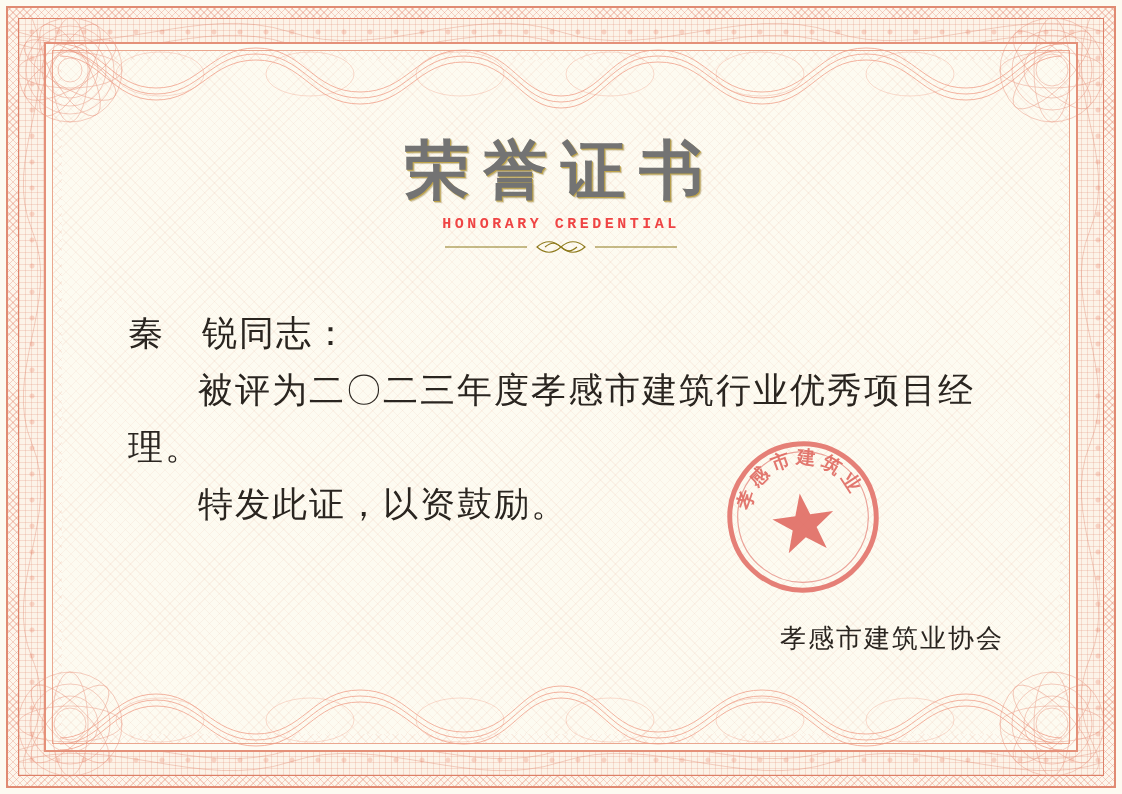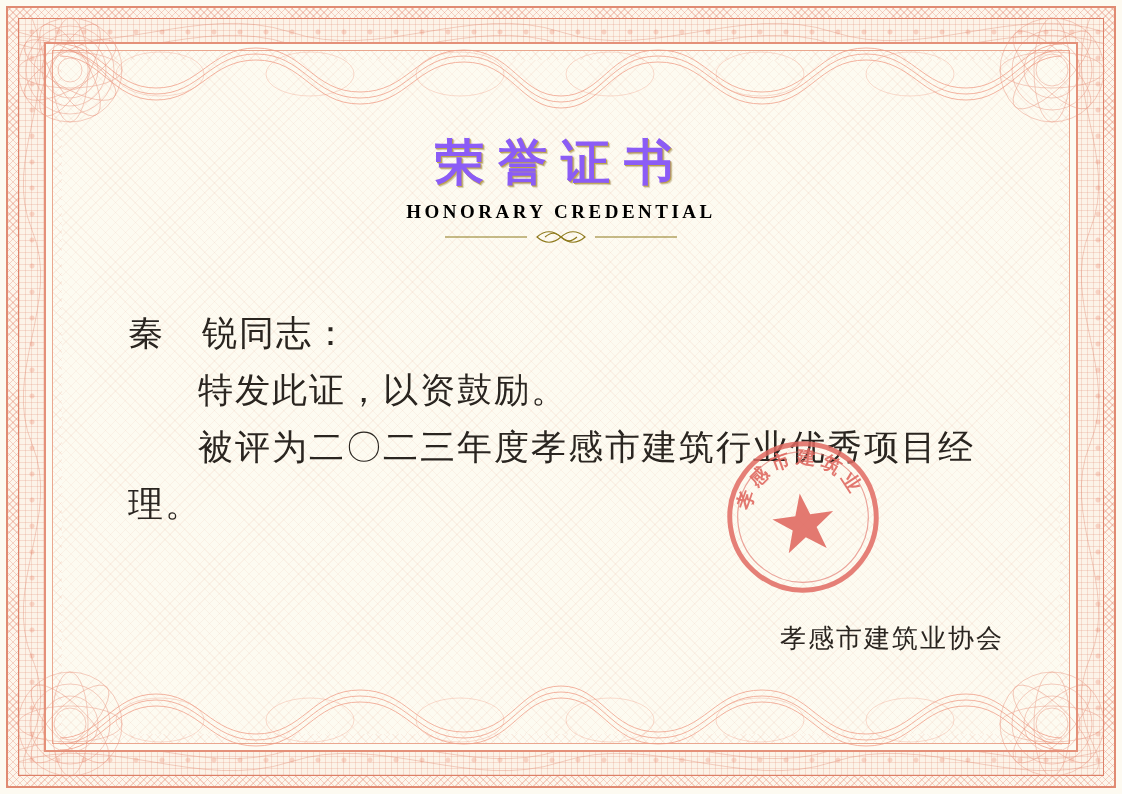--- a/index.html
+++ b/index.html
@@ -100,33 +100,33 @@
 
   .title-block {
     position: absolute;
     left: 0; right: 0;
     top: 78px;
     text-align: center;
   }
   .title-cn {
     font-family: "DejaVu Serif", "Liberation Serif", serif;
     font-weight: bold;
-    font-size: 49px;
+    font-size: 64px;
     letter-spacing: 14px;
-    color: #8b5cf6;
+    color: #737373;
     text-shadow: 1px 1px 0 #bda34a, 2px 2px 1px rgba(120,95,20,.35);
     line-height: 1;
   }
   .title-en {
     margin-top: 14px;
-    font-family: Liberation Serif, serif;
-    font-size: 19px;
+    font-family: Liberation Mono, monospace;
+    font-size: 15px;
     font-weight: bold;
     letter-spacing: 3.5px;
-    color: #000000;
+    color: #ef4444;
   }
   .title-flourish {
     margin-top: 6px;
     height: 16px;
   }
 
   .body-text {
     position: absolute;
     left: 66px;
     right: 40px;
@@ -278,22 +278,22 @@
           <path d="M4,8 L86,8"></path>
           <path d="M154,8 L236,8"></path>
           <path d="M96,8 C104,1 112,1 120,8 C128,15 136,15 144,8 C136,1 128,1 120,8 C112,15 104,15 96,8 Z"></path>
           <path d="M104,8 C110,3 114,3 120,8 C126,13 130,13 136,8"></path>
         </g>
       </svg>
     </div>
 
     <div class="body-text">
       <div class="salutation">秦　锐同志：</div>
+      <div class="para">被评为二〇二三年度孝感市建筑行业优秀项目经理。</div>
       <div class="para">特发此证，以资鼓励。</div>
-      <div class="para">被评为二〇二三年度孝感市建筑行业优秀项目经理。</div>
     </div>
 
     <svg class="seal" viewBox="0 0 180 180">
       <g transform="rotate(-8 90 90)">
         <circle cx="90" cy="90" r="74" fill="none" stroke="#e06a62" stroke-width="5" opacity="0.85"></circle>
         <circle cx="90" cy="90" r="66" fill="none" stroke="#e06a62" stroke-width="1.2" opacity="0.6"></circle>
         <path id="sealArc" d="M90,90 m-54,0 a54,54 0 1,1 108,0" fill="none"></path>
         <text font-family="'DejaVu Serif','Liberation Serif',serif" font-size="19" font-weight="bold" fill="#e06a62" opacity="0.9" letter-spacing="5">
           <textPath href="#sealArc" startOffset="8%">孝感市建筑业协会</textPath>
         </text>

